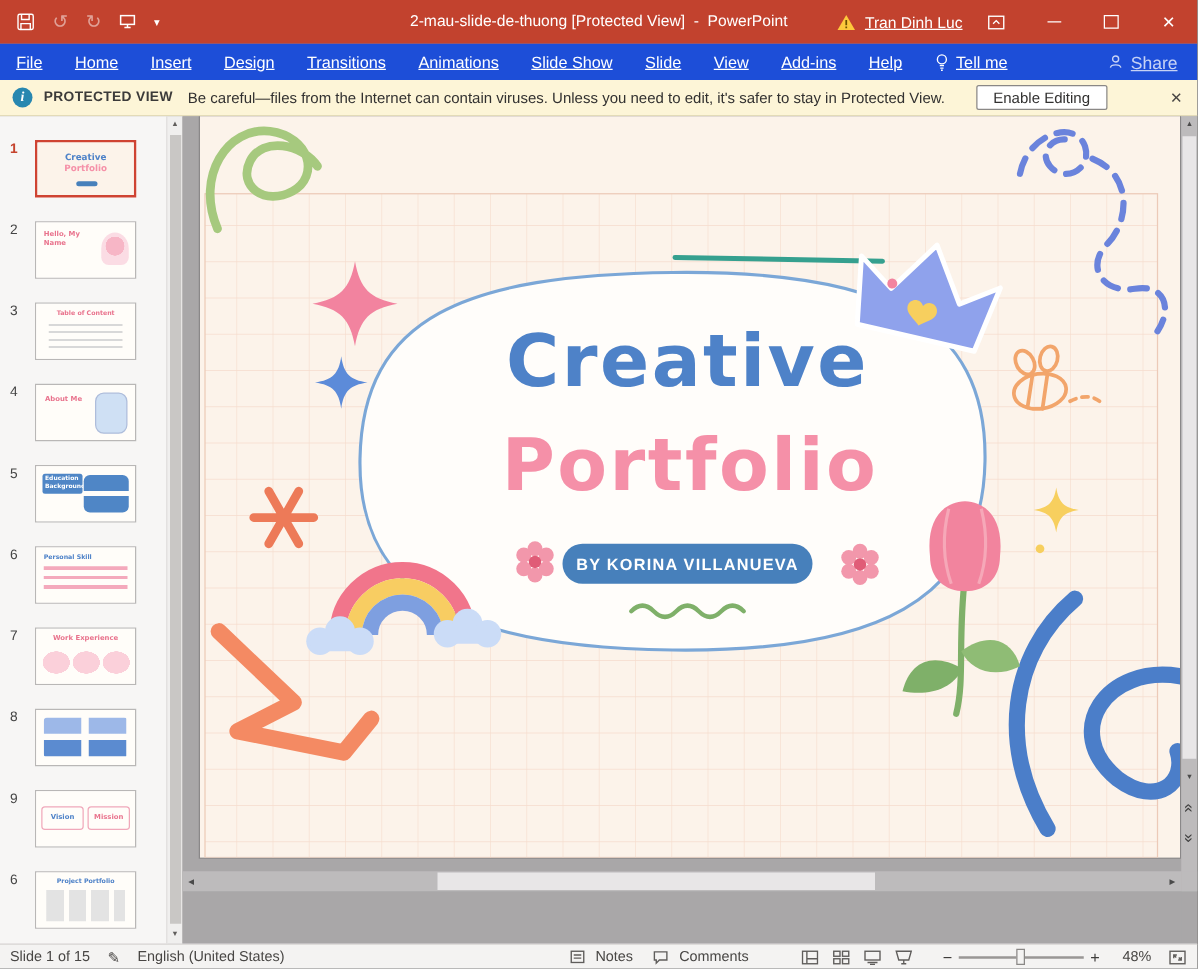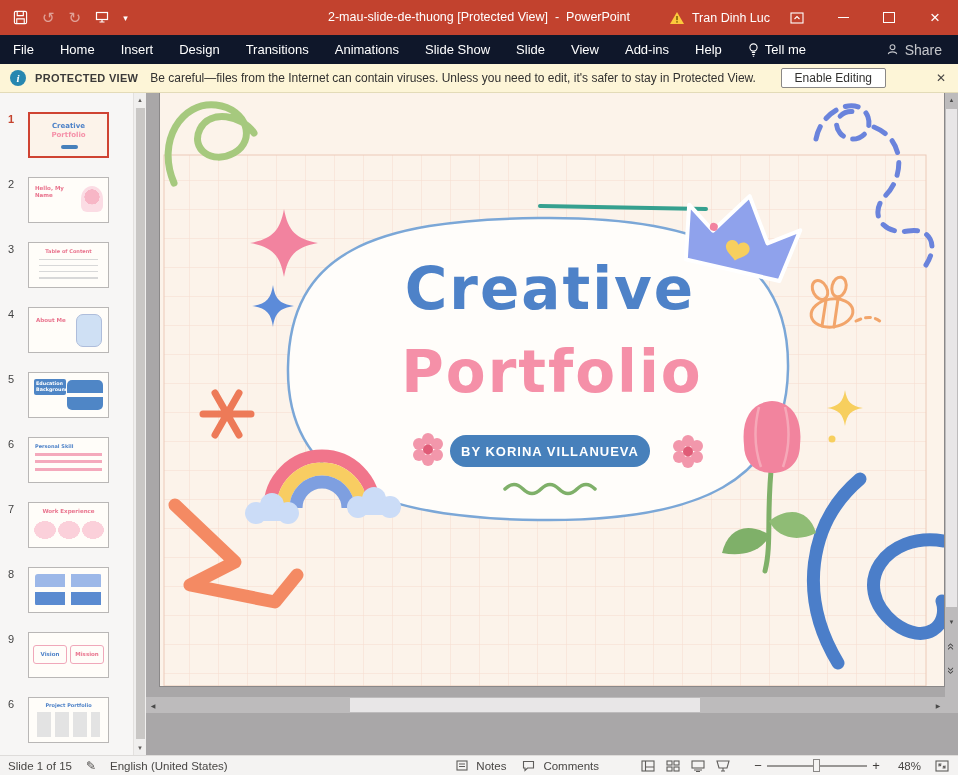--- a/index.html
+++ b/index.html
@@ -9,29 +9,29 @@
   
   .titlebar{position:absolute;left:0;top:0;right:0;height:35px;background:#c2422e;color:#fff;}
   .qat{position:absolute;left:0;top:0;height:35px;display:flex;align-items:center;gap:14px;padding-left:13px;}
   .qicon{display:flex;align-items:center;justify-content:center;}
   .dim{opacity:.5;}
   .uglyph{font-size:15px;line-height:1;}
   .qat-chev{font-size:9px;}
   .title-text{position:absolute;left:0;right:0;top:0;height:35px;line-height:35px;text-align:center;
               font-size:12.5px;color:#fff;pointer-events:none;white-space:pre;}
   .tb-right{position:absolute;right:0;top:0;height:35px;display:flex;align-items:center;}
-  .user{display:flex;align-items:center;gap:7px;font-size:12.5px;margin-right:20px;}
+  .user{display:flex;align-items:center;gap:7px;font-size:12.5px;margin-right:20px;text-decoration:underline;}
   .ribbondisp{margin-right:16px;display:flex;}
   .winbtn{width:46px;height:35px;display:flex;align-items:center;justify-content:center;}
   .winbtn.min i{display:block;width:11px;height:1px;background:#fff;}
   .winbtn.max i{display:block;width:10px;height:9px;border:1px solid #fff;}
   .winbtn.close{font-size:17px;font-weight:400;}
 
   
-  .tabsrow{position:absolute;left:0;top:35px;right:0;height:29px;background:#0f172a;display:flex;align-items:center;color:#fff;}
+  .tabsrow{position:absolute;left:0;top:35px;right:0;height:29px;background:#1d4ed8;display:flex;align-items:center;color:#fff;text-decoration:underline;}
   .tabslist{display:flex;align-items:center;height:29px;}
   .rtab{padding:0 13px;font-size:13px;line-height:29px;white-space:nowrap;}
   .tellme{display:flex;align-items:center;gap:6px;padding:0 13px;font-size:13px;}
   .share{margin-left:auto;display:flex;align-items:center;gap:6px;padding:0 16px;font-size:14px;opacity:.75;}
 
   
   .msgbar{position:absolute;left:0;top:64px;right:0;height:29px;background:#fdf5d7;border-bottom:1px solid #e3dbb8;
           box-sizing:border-box;display:flex;align-items:center;font-size:12px;color:#323130;}
   .msg-icon{width:16px;height:16px;border-radius:50%;background:#2787b0;color:#fff;font-weight:bold;font-size:11px;
             display:flex;align-items:center;justify-content:center;margin:0 9px 0 10px;

